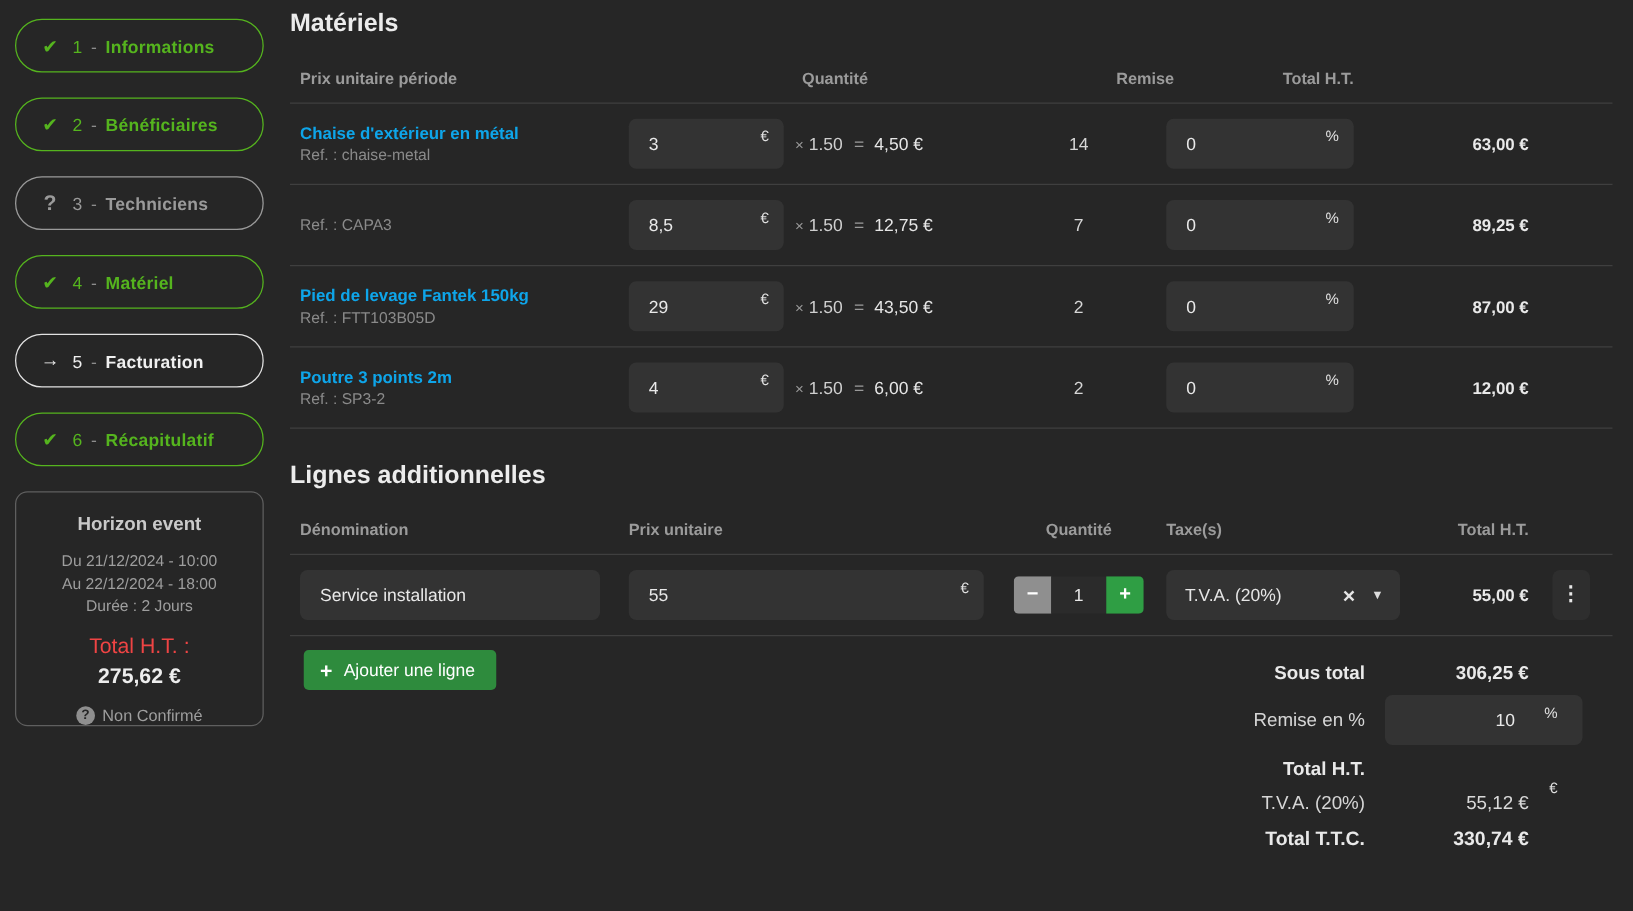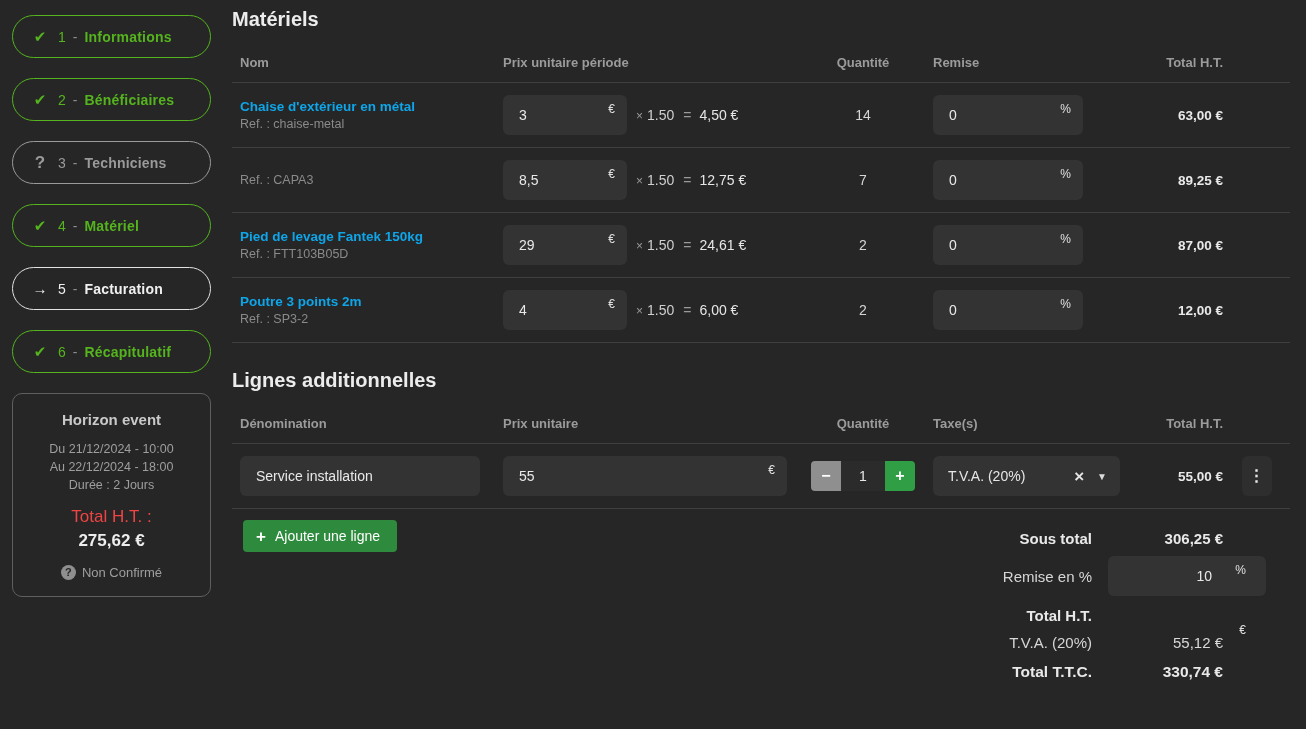--- a/index.html
+++ b/index.html
@@ -23,21 +23,21 @@
   .pill .dash { color:#8d8d8d; margin-right:7px; }
   .pill .lbl { font-weight:bold; letter-spacing:.2px; }
   .pill.done    { border-color:#55b41e; color:#55b41e; }
   .pill.pending { border-color:#9a9a9a; color:#9a9a9a; }
   .pill.pending .ic { font-weight:bold; font-size:17px; }
   .pill.active  { border-color:#e2e2e2; color:#f0f0f0; }
   .pill.active .ic { font-weight:bold; }
 
   .event-card {
     width:199px; margin-top:16px; border:1px solid #5f5f5f; border-radius:10px;
-    text-align:center; padding:17px 10px 16px;
+    text-align:center; padding:17px 10px 0;
   }
   .ec-title { font-size:15px; font-weight:bold; color:#c9c9c9; margin-bottom:12px; }
   .ec-line  { font-size:12.5px; color:#9e9e9e; line-height:18px; }
   .ec-total-label { font-size:17px; color:#ef4444; margin-top:13px; }
   .ec-total-value { font-size:17px; font-weight:bold; color:#ededed; margin-top:4px; }
   .ec-status { margin-top:14px; font-size:13px; color:#9e9e9e;
     display:flex; align-items:center; justify-content:center; gap:6px; }
   .qmark { width:15px; height:15px; border-radius:50%; background:#8f8f8f;
     color:#262626; font-size:11px; font-weight:bold; line-height:15px;
     display:inline-block; text-align:center; }
@@ -186,21 +186,20 @@
         <span>Non Confirmé</span>
       </div>
     </div>
   </aside>
 
   <main>
 
     <h2 class="section-title">Matériels</h2>
 
     <div class="grid thead">
-      <div class="th">Nom</div>
       <div class="th">Prix unitaire période</div>
       <div class="th c-qty">Quantité</div>
       <div></div>
       <div class="th">Remise</div>
       <div class="th c-total">Total H.T.</div>
       <div></div>
     </div>
 
     <div class="grid trow">
       <div class="cell-name">
@@ -247,21 +246,21 @@
       <div class="cell-name">
         <div class="nm">Pied de levage Fantek 150kg</div>
         <div class="rf">Ref. : FTT103B05D</div>
       </div>
       <div class="price-cell">
         <span class="ibox w124"><input value="29" style=""><span class="sfx">€</span></span>
         <span class="pdetail">
           <span class="times">×</span>
           <span class="mult">1.50</span>
           <span class="eq">=</span>
-          <span class="ptotal">24,61 €</span>
+          <span class="ptotal">43,50 €</span>
         </span>
       </div>
       <div class="cell-qty">2</div>
       <div></div>
       <div><span class="ibox w150"><input value="0" style=""><span class="sfx">%</span></span></div>
       <div class="cell-total">87,00 €</div>
       <div></div>
     </div>
 
     <div class="grid trow">

